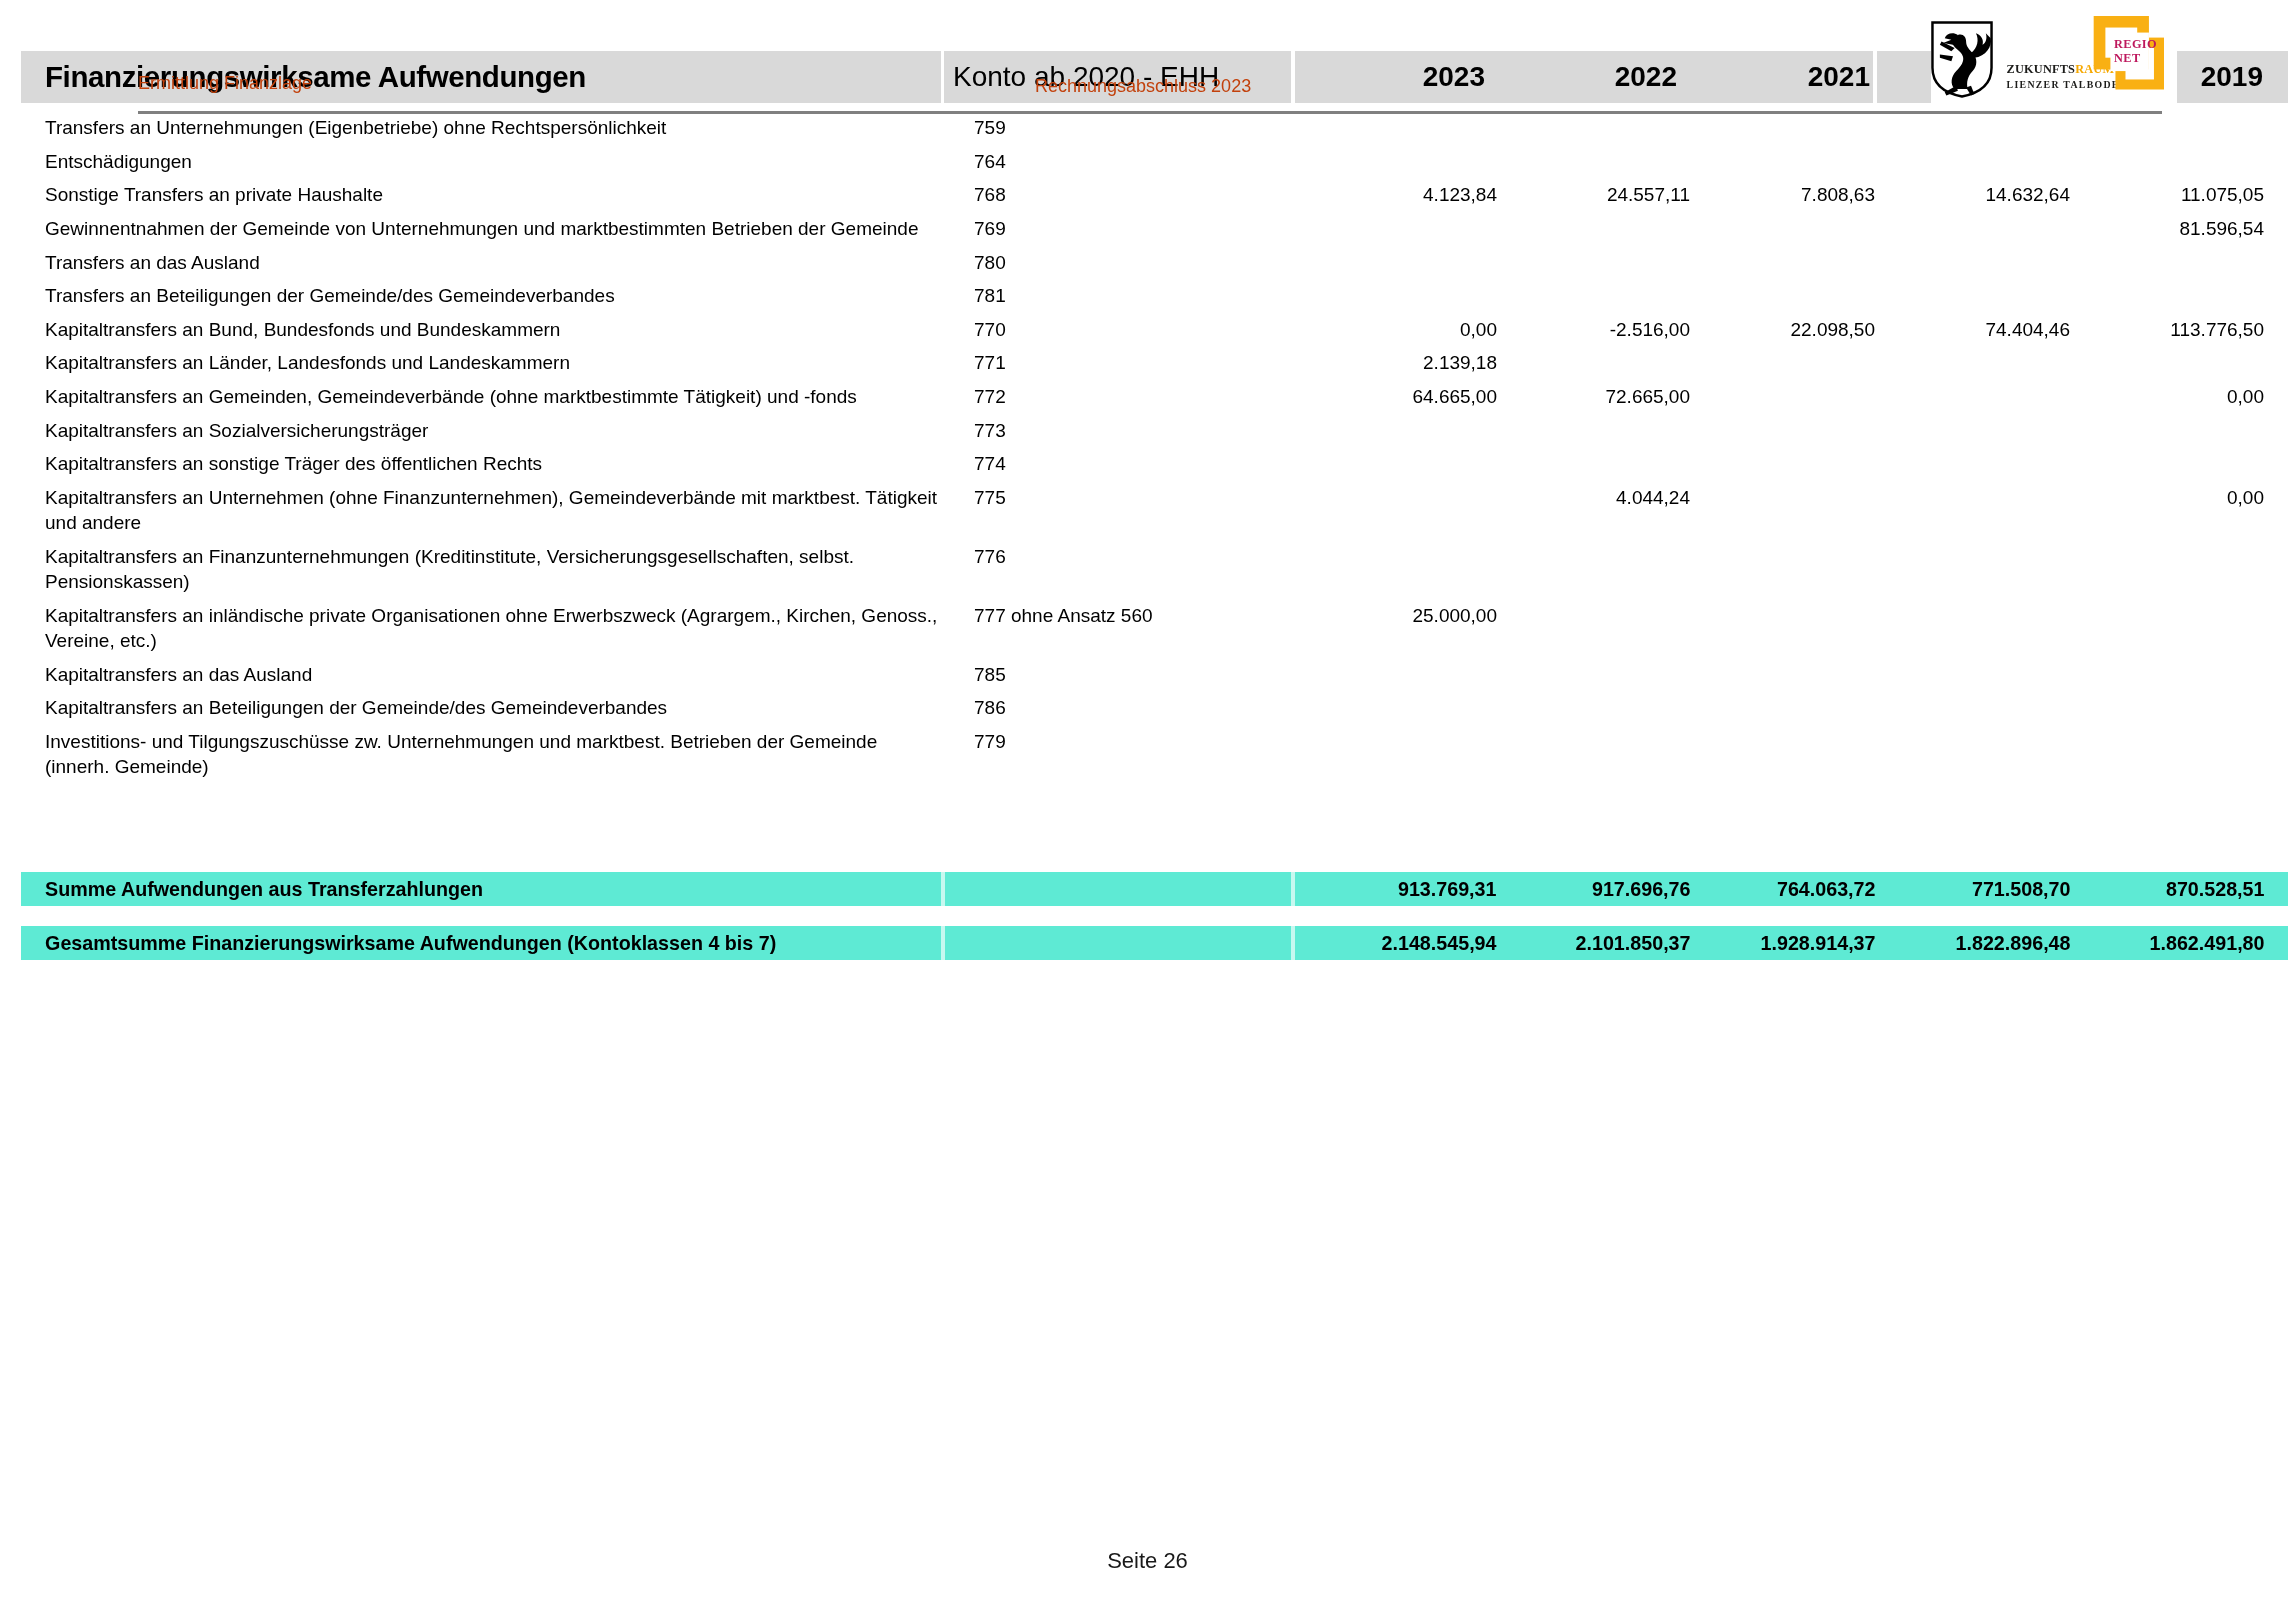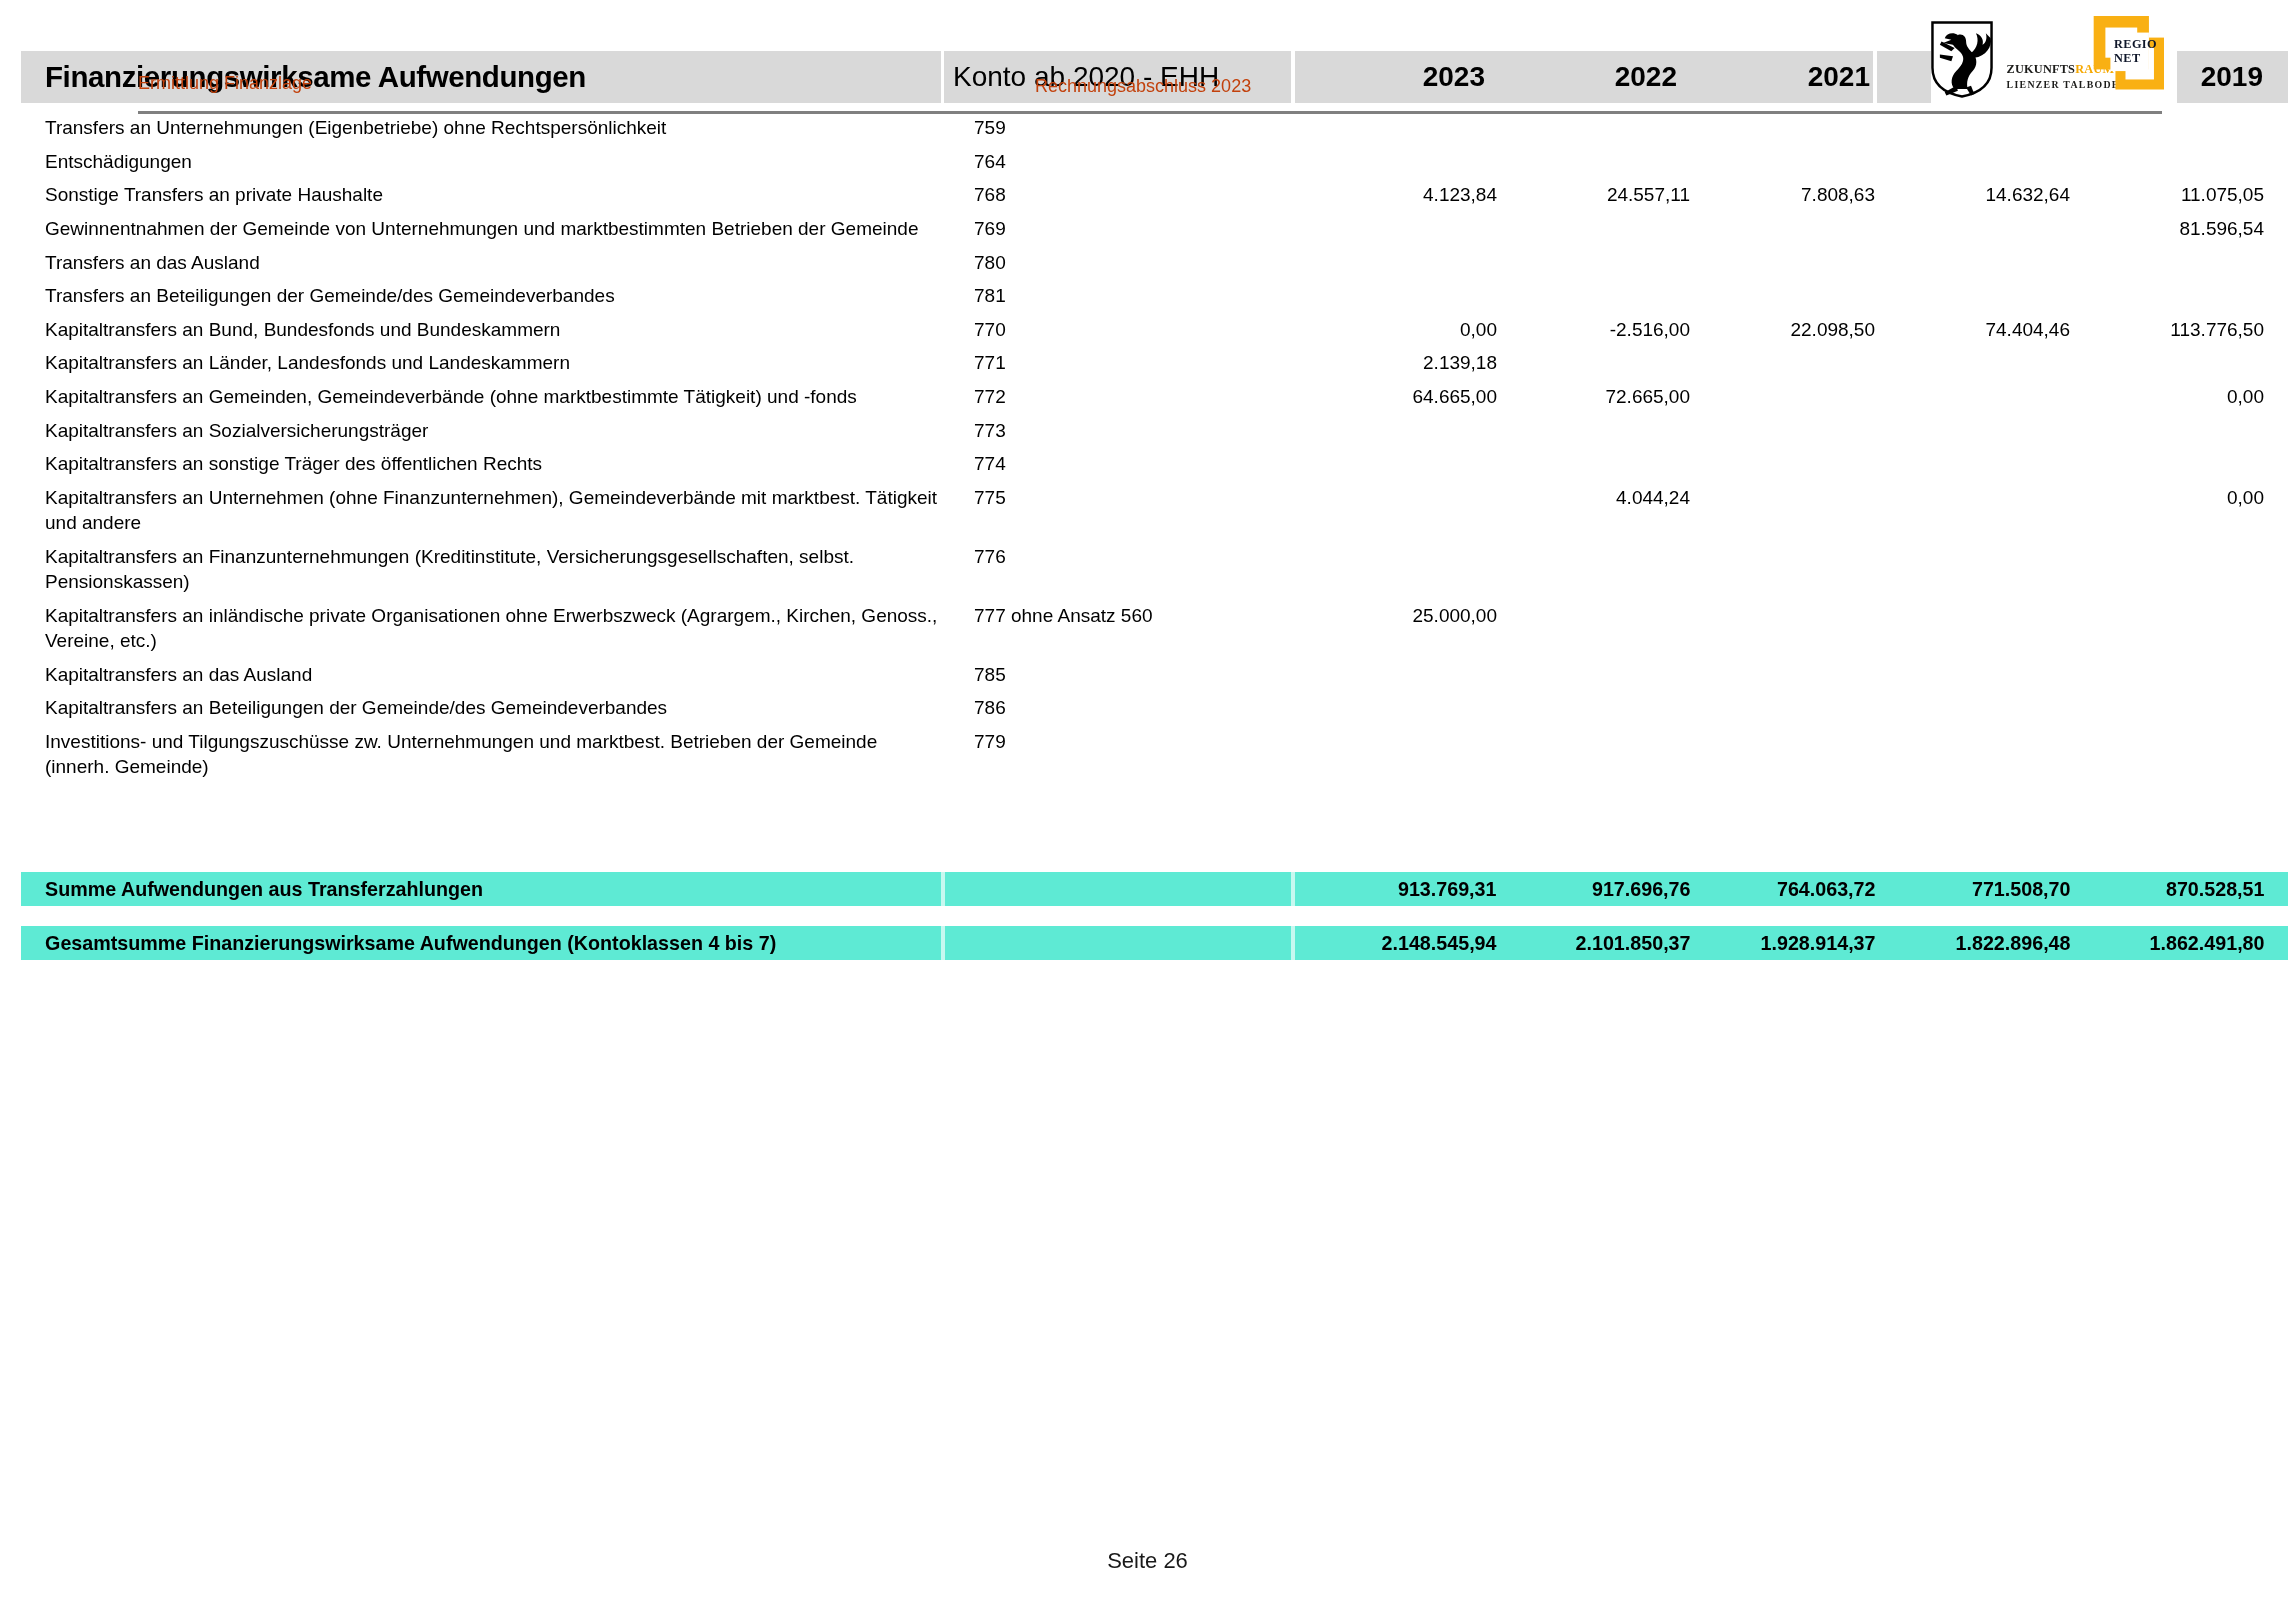--- a/index.html
+++ b/index.html
@@ -45,21 +45,21 @@
   .coa{ position:absolute; left:1930px; top:19.7px; width:64px; height:79px; z-index:4; }
   .zr { position:absolute; left:2005px; top:59px; z-index:4;
         font-family:"Liberation Serif", serif; background:#fff; padding:1.6px 4.9px 1.6px 1.6px;}
   .zr-l1{ font-size:12.3px; font-weight:bold; letter-spacing:0.2px; color:#1d1d1b; white-space:nowrap;}
   .zr-orange{ color:#F6A800; }
   .zr-reg{ font-size:7.4px; vertical-align:super; }
   .zr-l2{ font-size:9.8px; font-weight:600; letter-spacing:1.3px; color:#1d1d1b; margin-top:2.5px; white-space:nowrap;}
   .regionet{ position:absolute; left:2092px; top:16.4px; width:72px; height:75px; z-index:4; }
   .regionet-text{
     position:absolute; left:22px; top:21px; font-family:"Liberation Serif", serif;
-    font-weight:bold; font-size:12.3px; line-height:14px; letter-spacing:0.4px; color:#0f172a;
+    font-weight:bold; font-size:12.3px; line-height:14px; letter-spacing:0.4px; color:#be185d;
   }
 
   
   #rows{ position:absolute; left:0; top:112px; width:2295px; padding-top:3.3px; z-index:2;}
   .row{ position:relative; padding-bottom:8.2px; }
   .c  { font-size:19px; line-height:25.4px; }
   .lbl{ margin-left:45px; width:894px; }
   .konto{ position:absolute; left:942px; top:0; white-space:nowrap;margin-left:32px; }
   .v{ position:absolute; top:0; text-align:right; white-space:nowrap; }
   .v23{ left:1304px; width:193px; }

